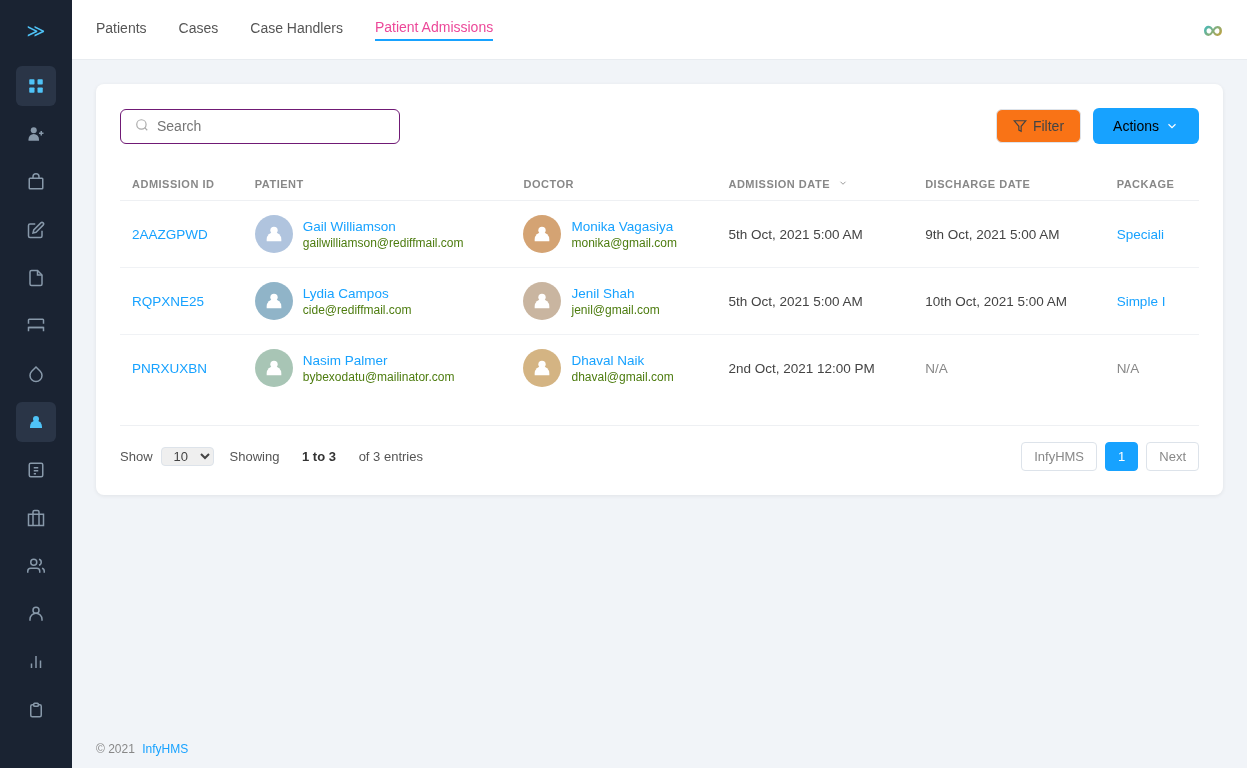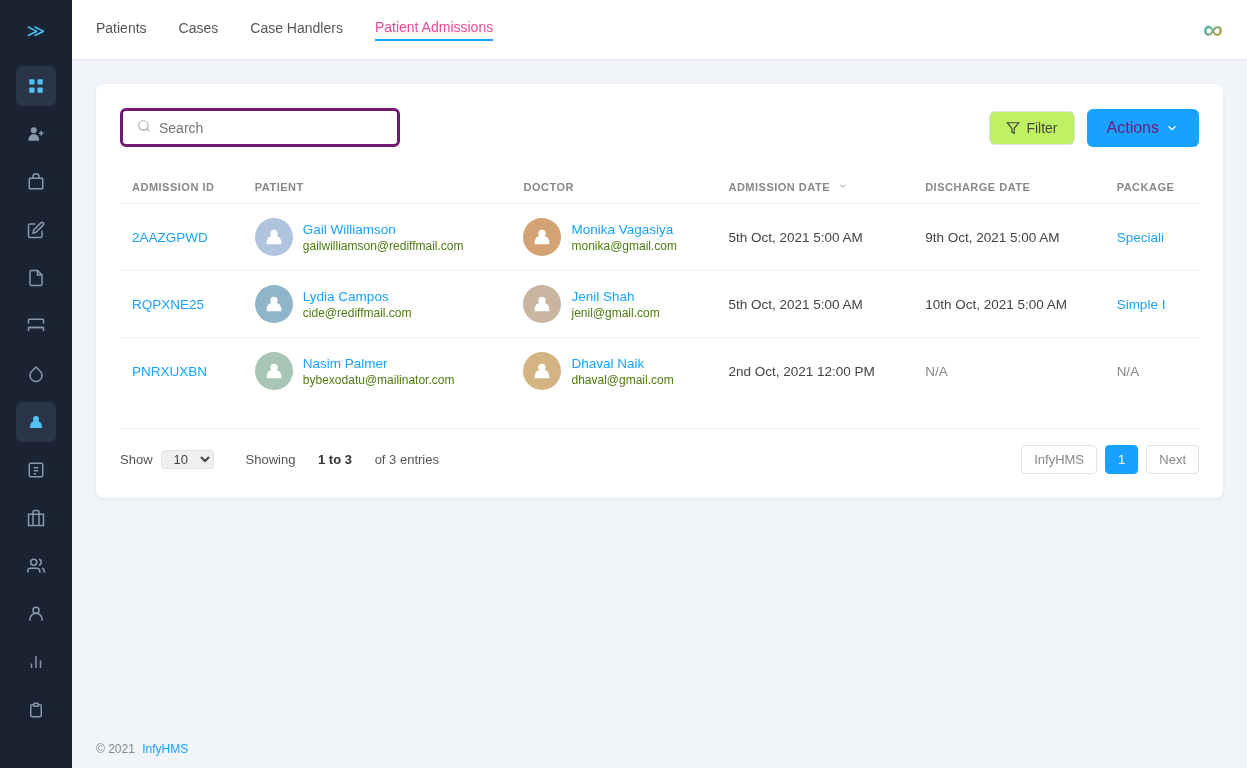--- a/index.html
+++ b/index.html
@@ -88,22 +88,22 @@
 
     
     .toolbar {
       display: flex;
       align-items: center;
       justify-content: space-between;
       margin-bottom: 24px;
     }
     .search-box {
       display: flex;
-      align-items: flex-end;
-      border: 3px solid #701a75;
+      align-items: flex-start;
+      border: 1px solid #701a75;
       border-radius: 6px;
       padding: 8px 14px;
       width: 280px;
       gap: 8px;
       background: #fff;
     }
     .search-box input {
       border: none;
       outline: none;
       font-size: 14px;
@@ -113,35 +113,35 @@
     }
     .search-icon-svg { color: #aaa; font-size: 14px; }
     .toolbar-right { display: flex; gap: 12px; align-items: center; }
     .filter-btn {
       display: flex;
       align-items: center;
       gap: 6px;
       border: 1px solid #dde3ea;
       border-radius: 6px;
       padding: 8px 16px;
-      background: #bef264;
+      background: #f97316;
       font-size: 14px;
       color: #444;
       cursor: pointer;
     }
     .actions-btn {
       display: flex;
       align-items: center;
       gap: 6px;
       border: none;
       border-radius: 6px;
       padding: 10px 20px;
       background: #17a2ff;
-      font-size: 16px;
-      color: #701a75;
+      font-size: 14px;
+      color: #000000;
       cursor: pointer;
       font-weight: 500;
     }
 
     
     table {
       width: 100%;
       border-collapse: collapse;
     }
     thead tr th {
@@ -537,21 +537,21 @@
       </div>
     </td>
     <td>2nd Oct, 2021 12:00 PM</td>
     <td class="na">N/A</td>
     <td class="na">N/A</td>
   </tr>
           </tbody>
       </table>
 
       <div class="pagination-bar">
-        <div style="display:flex; align-items:center; gap:32px;">
+        <div style="display:flex; align-items:center; gap:16px;">
           <div class="show-box">
             <span>Show</span>
             <select class="show-select">
               <option>10</option>
               <option>25</option>
               <option>50</option>
             </select>
           </div>
           <span class="entries-info">
             <span>Showing</span>

